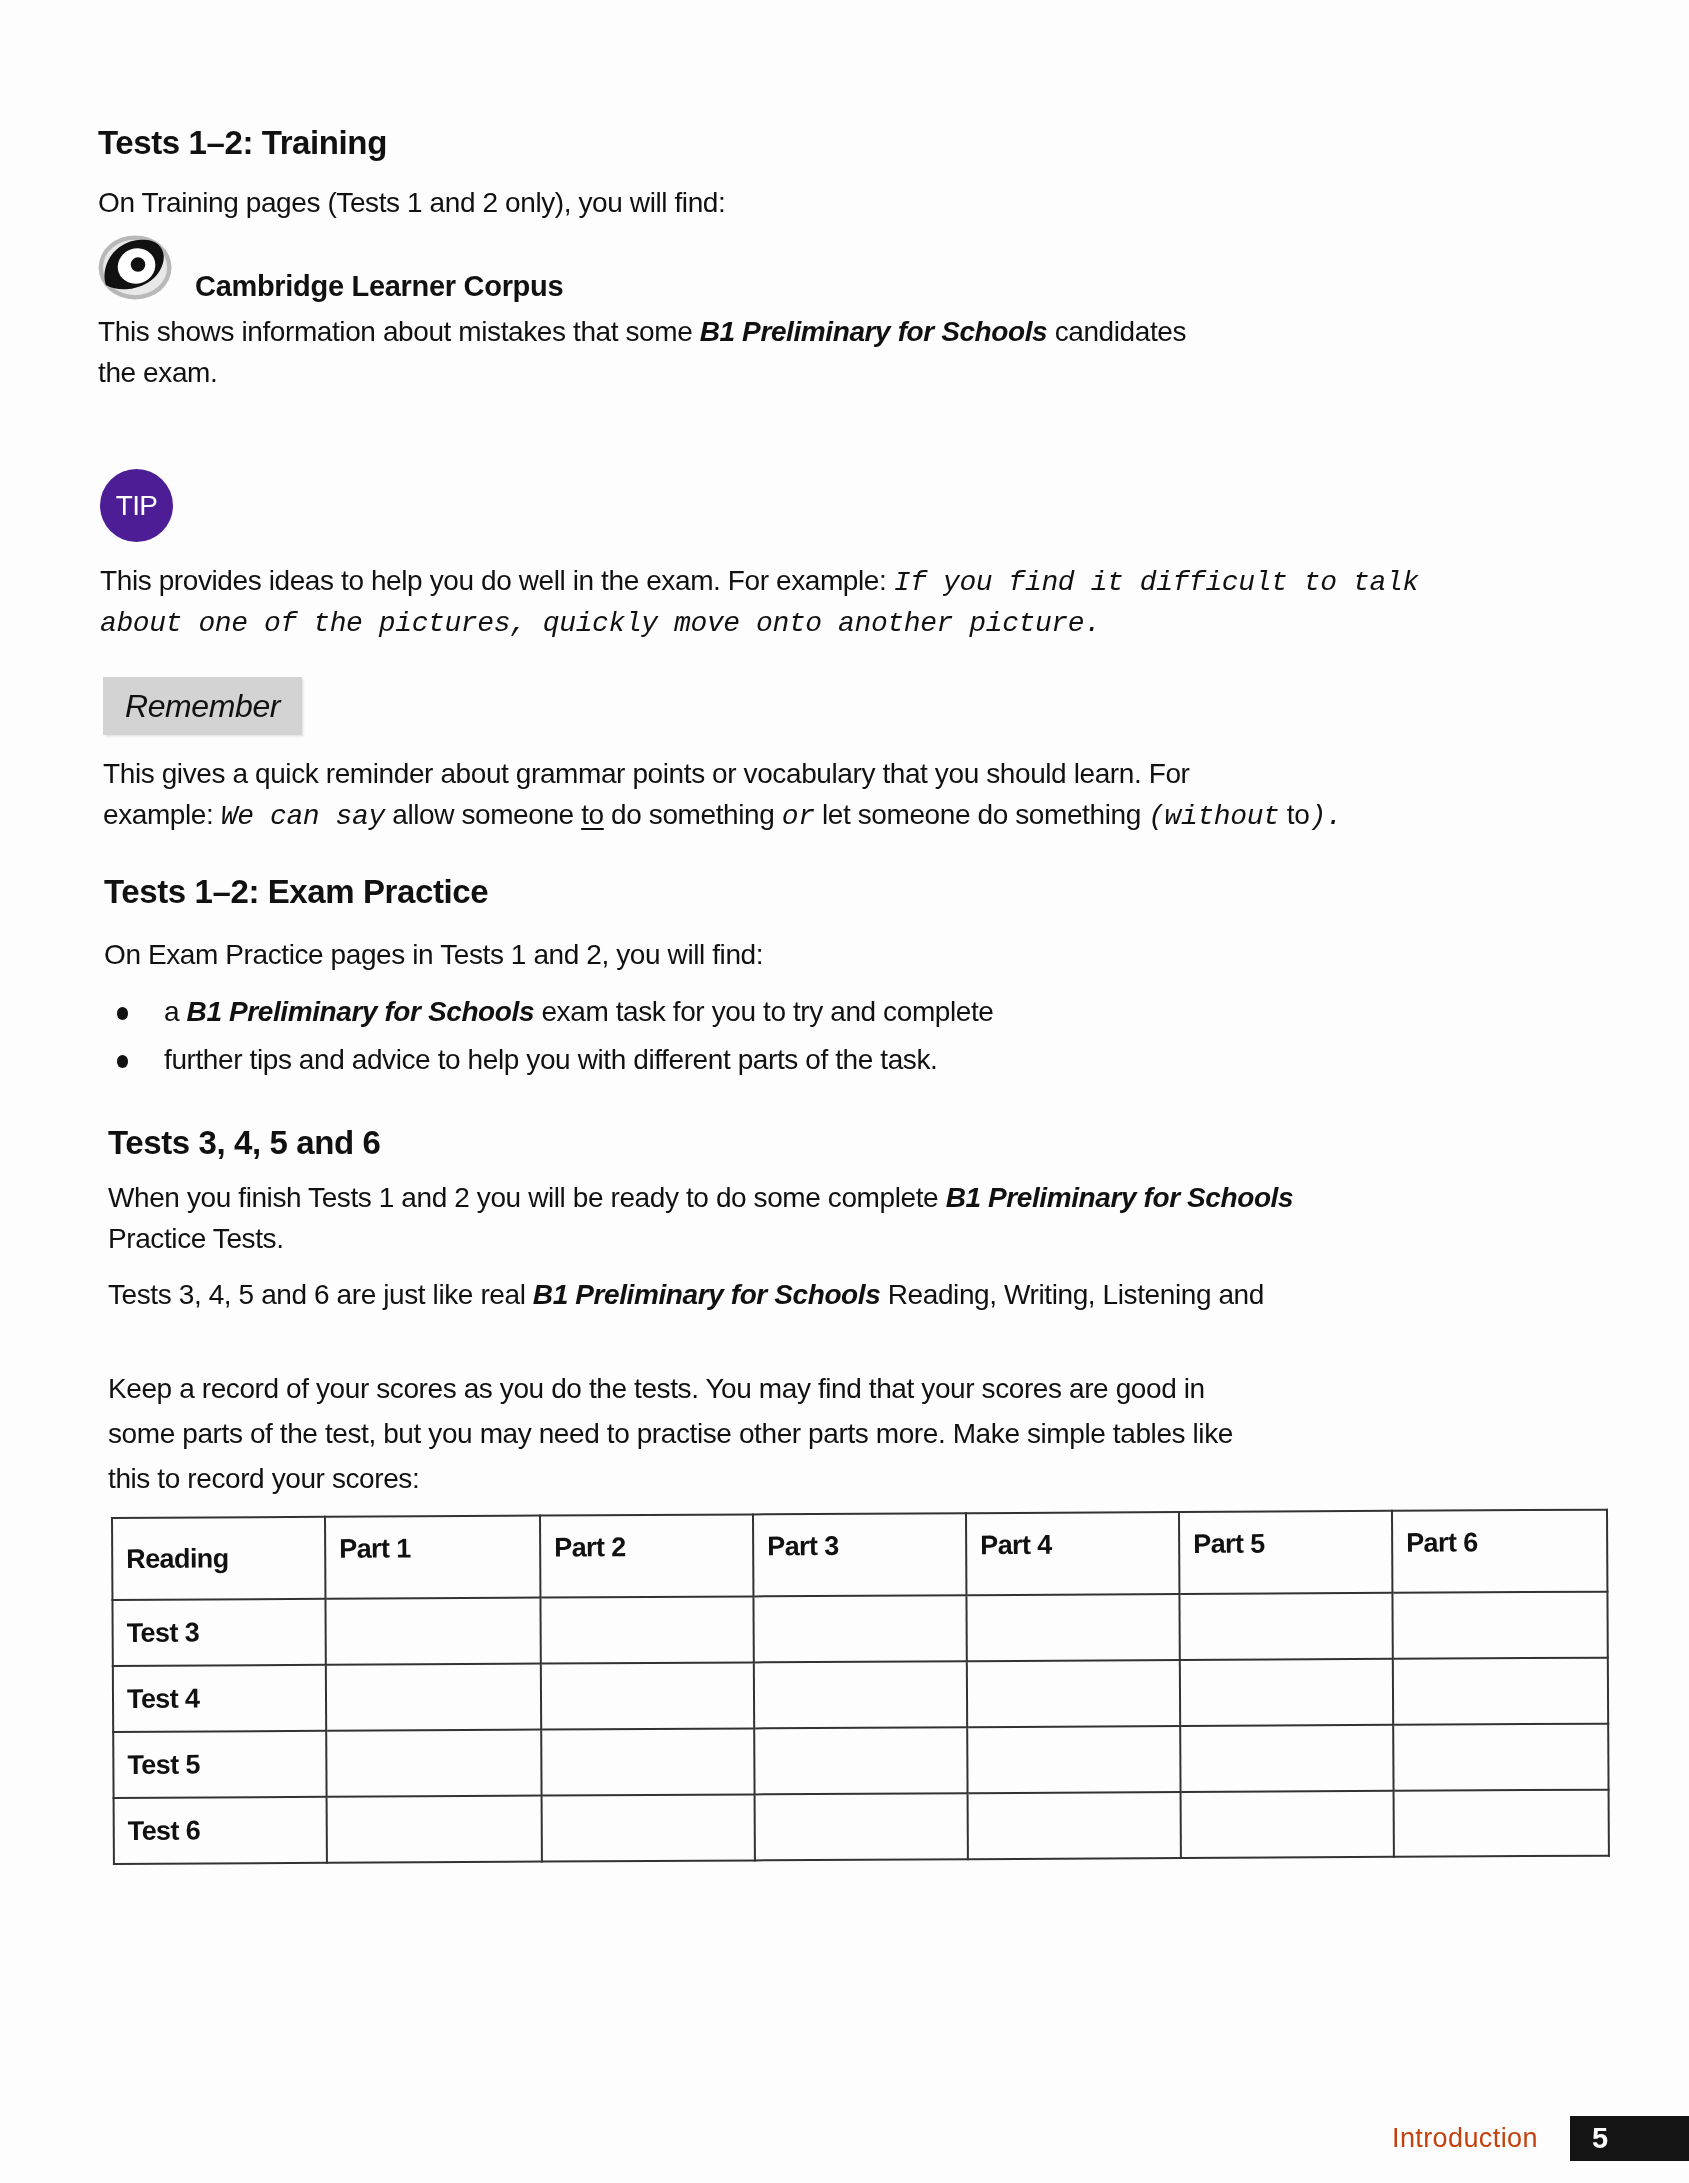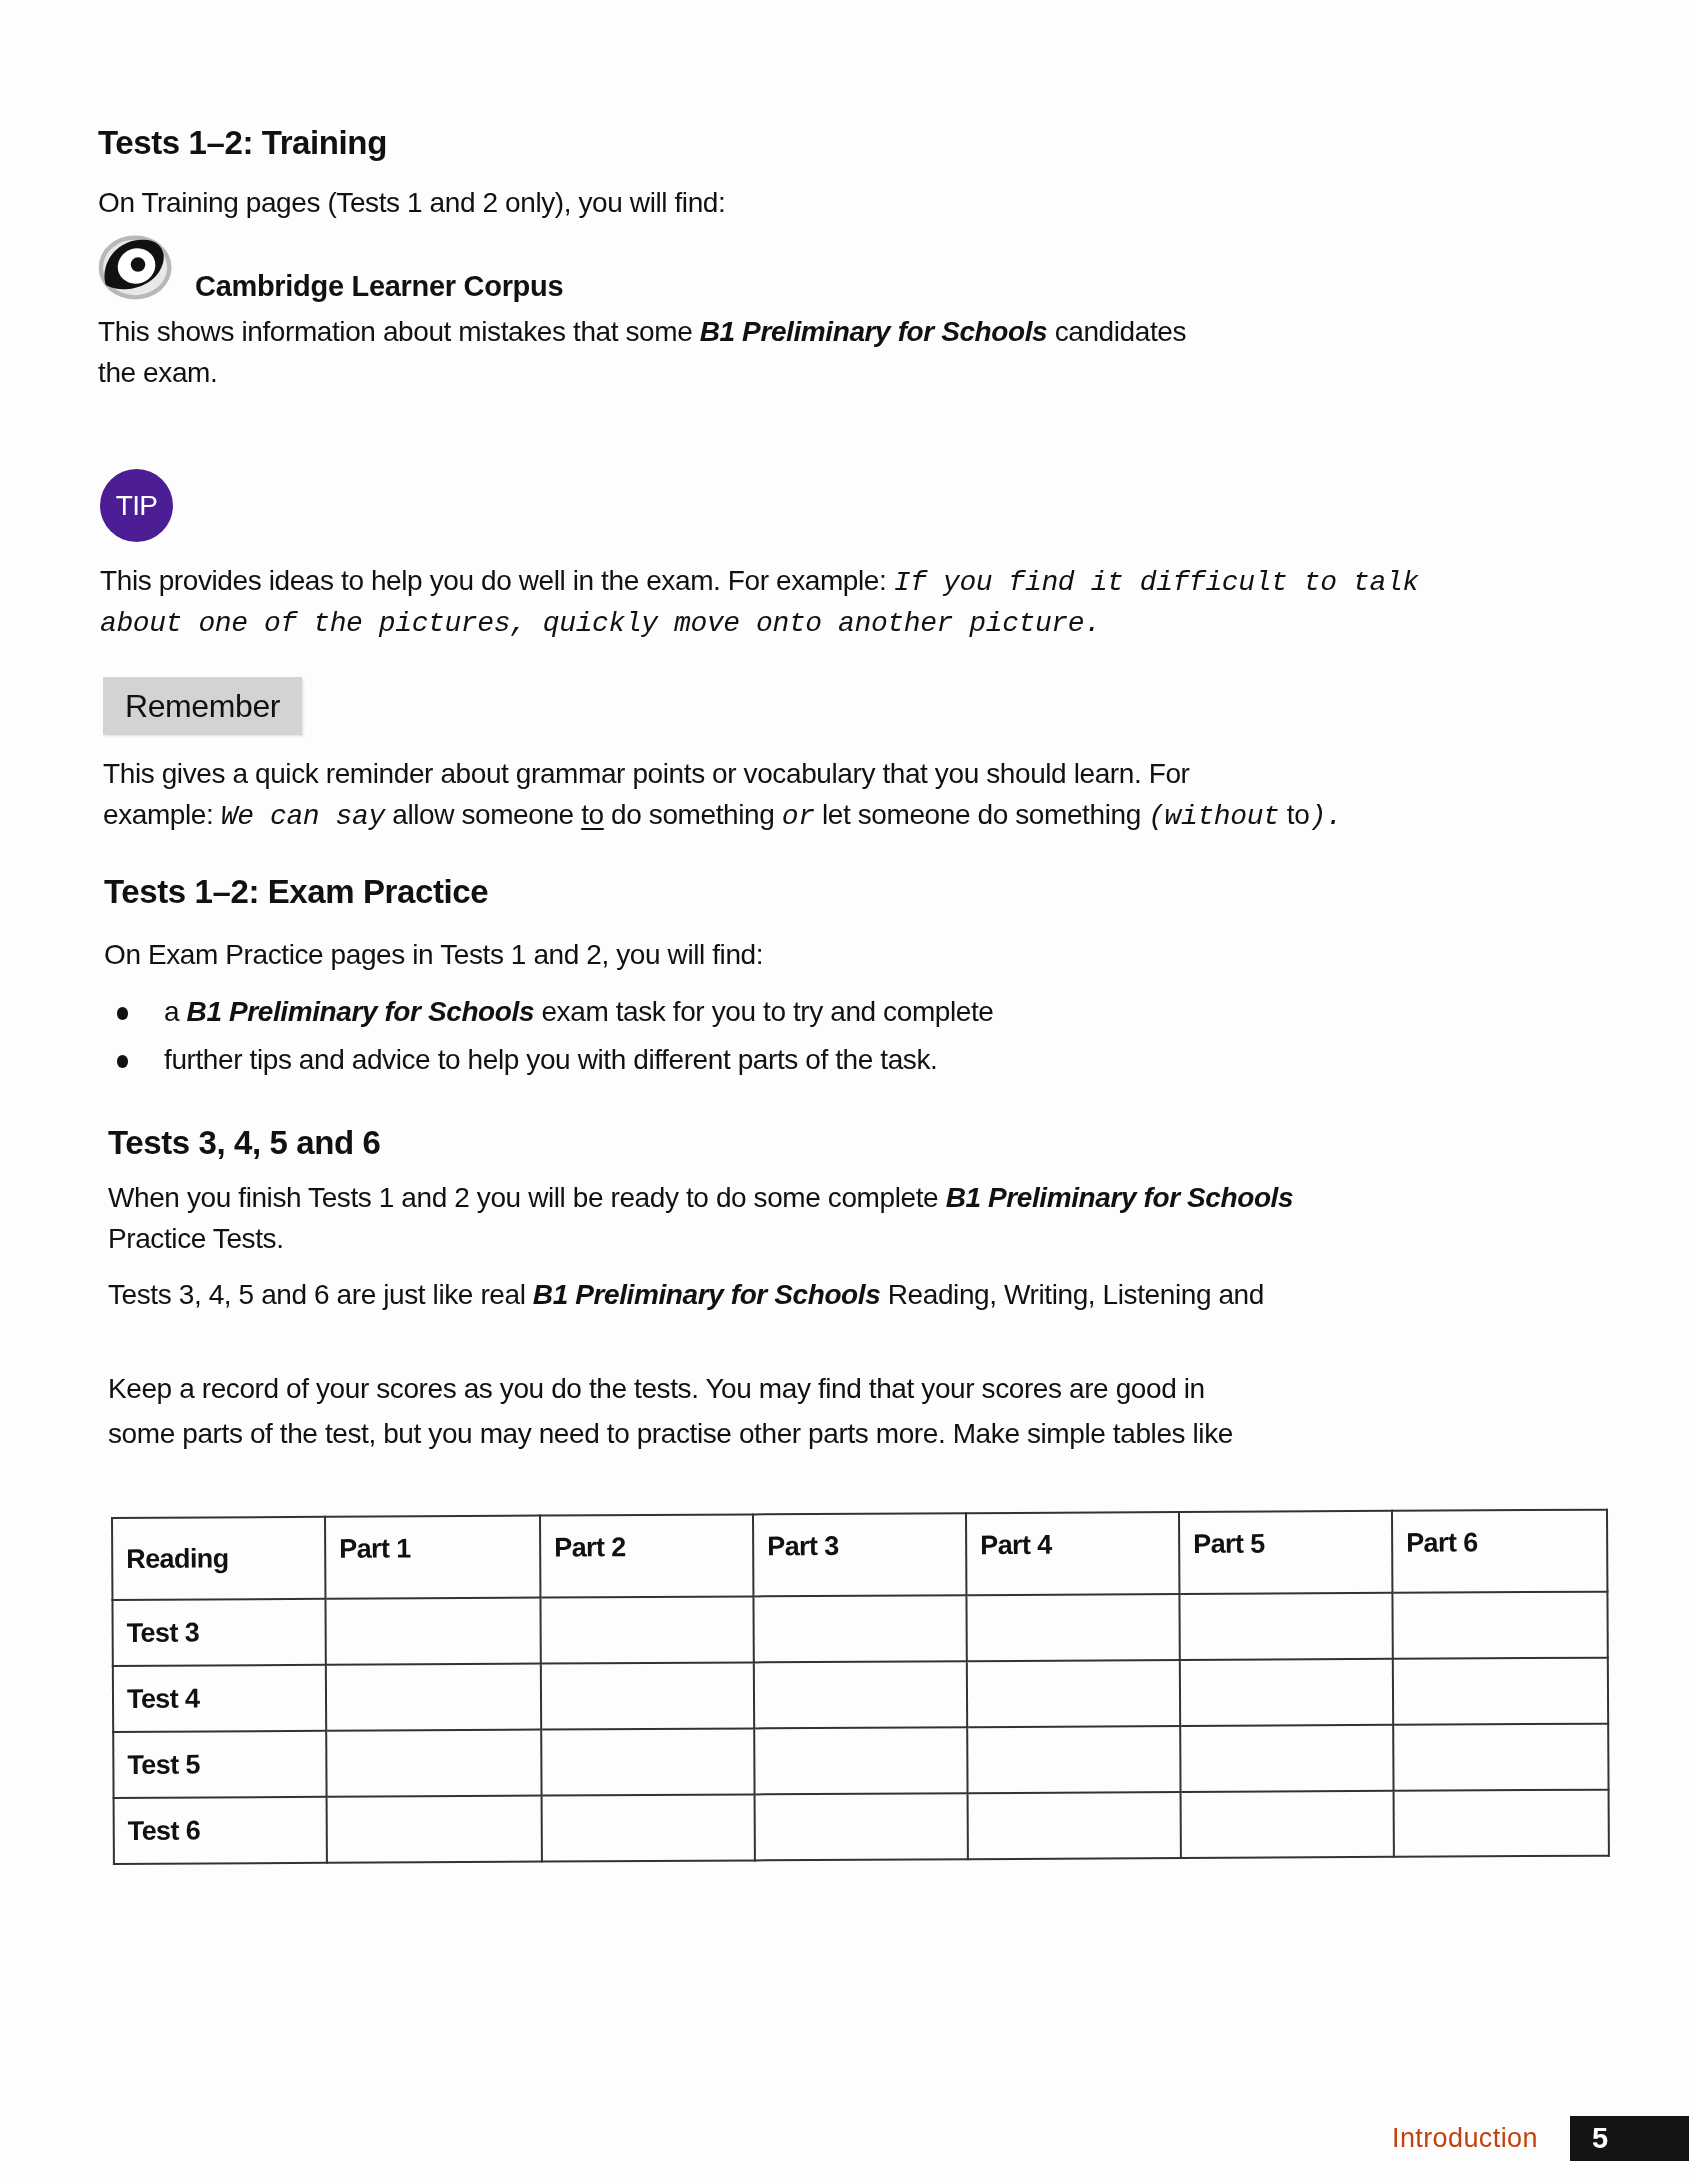--- a/index.html
+++ b/index.html
@@ -19,20 +19,21 @@
   .clc-label { font-weight:bold; font-size:29px; letter-spacing:-0.3px; }
   .tip-badge {
     width:73px; height:73px; border-radius:50%; background:#4c1d95; color:#fff;
     display:flex; align-items:center; justify-content:center;
     font-size:28px; letter-spacing:-0.7px;
   }
   .remember-box {
     background:#d3d3d3; padding:0 22px; height:58px; line-height:58px;
     font-size:32px; letter-spacing:-0.4px; color:#111;
     box-shadow: 1.5px 2.2px 2.2px rgba(0,0,0,0.12);
+    font-style: italic;
   }
   .bullets { list-style:none; margin:4px; padding:0; }
   .bullets li { position:relative; padding-left:56px; height:48px; line-height:48px; font-size:28px; letter-spacing:-0.4px; white-space:nowrap; }
   .bullets li .dot { position:absolute; left:8.7px; top:19px; width:11.6px; height:13px; border-radius:50%; background:#111; }
   table.scores {
     border-collapse:collapse; table-layout:fixed;
     transform: rotate(-0.32deg); transform-origin:left top;
   }
   table.scores td {
     border:2.2px solid #333; height:64px; padding:0 0 0 13px;
@@ -102,20 +103,21 @@
   <span class="line">Practice Tests.</span>
 </div>
 
 <div class="abs p" style="left:108px; top:1274px;">
   <span class="line"><span>Tests 3, 4, 5 and 6 are just like real </span><span class="bi">B1 Preliminary for Schools</span><span> Reading, Writing, Listening and</span></span>
 </div>
 
 <div class="abs p" style="left:108px; top:1366px; line-height:45px;">
   <span class="line">Keep a record of your scores as you do the tests. You may find that your scores are good in</span>
   <span class="line">some parts of the test, but you may need to practise other parts more. Make simple tables like</span>
+  <span class="line">this to record your scores:</span>
 </div>
 
 <table class="abs scores" style="left:111px; top:1517px; width:1493px;">
   <colgroup>
     <col style="width:213px">
       <col style="width:215px">
       <col style="width:213px">
       <col style="width:213px">
       <col style="width:213px">
       <col style="width:213px">

